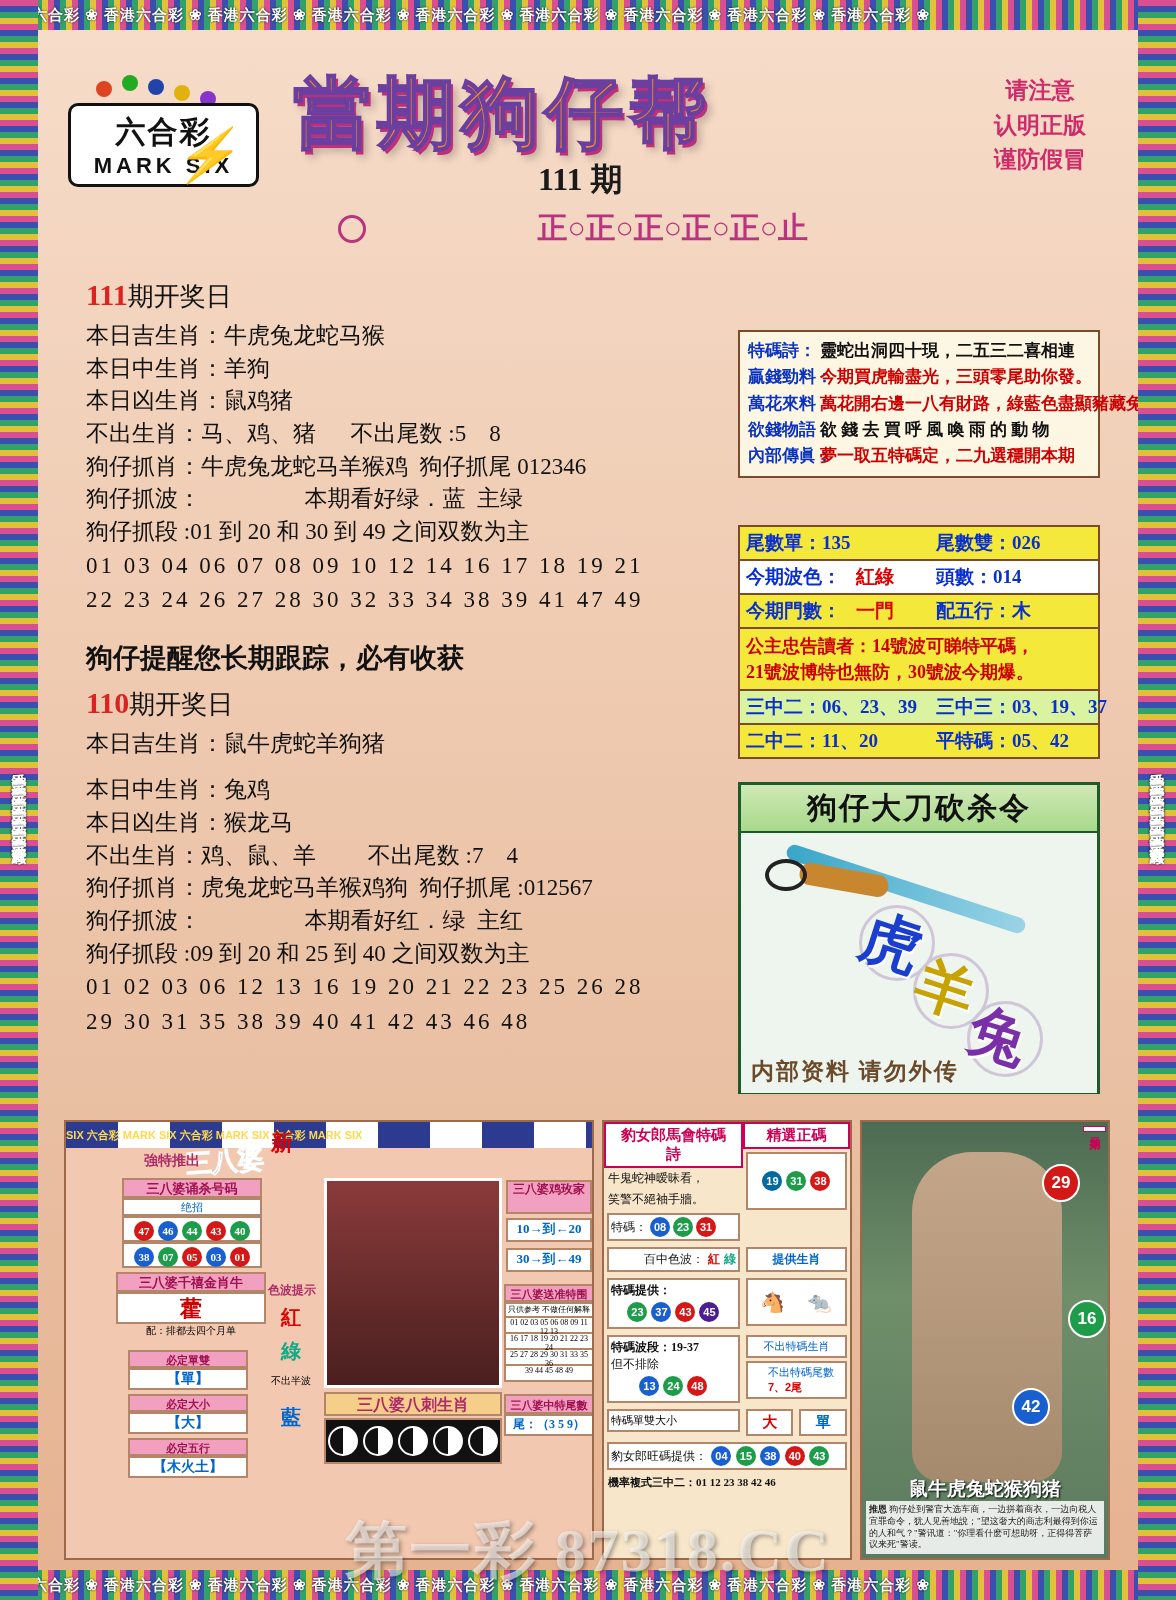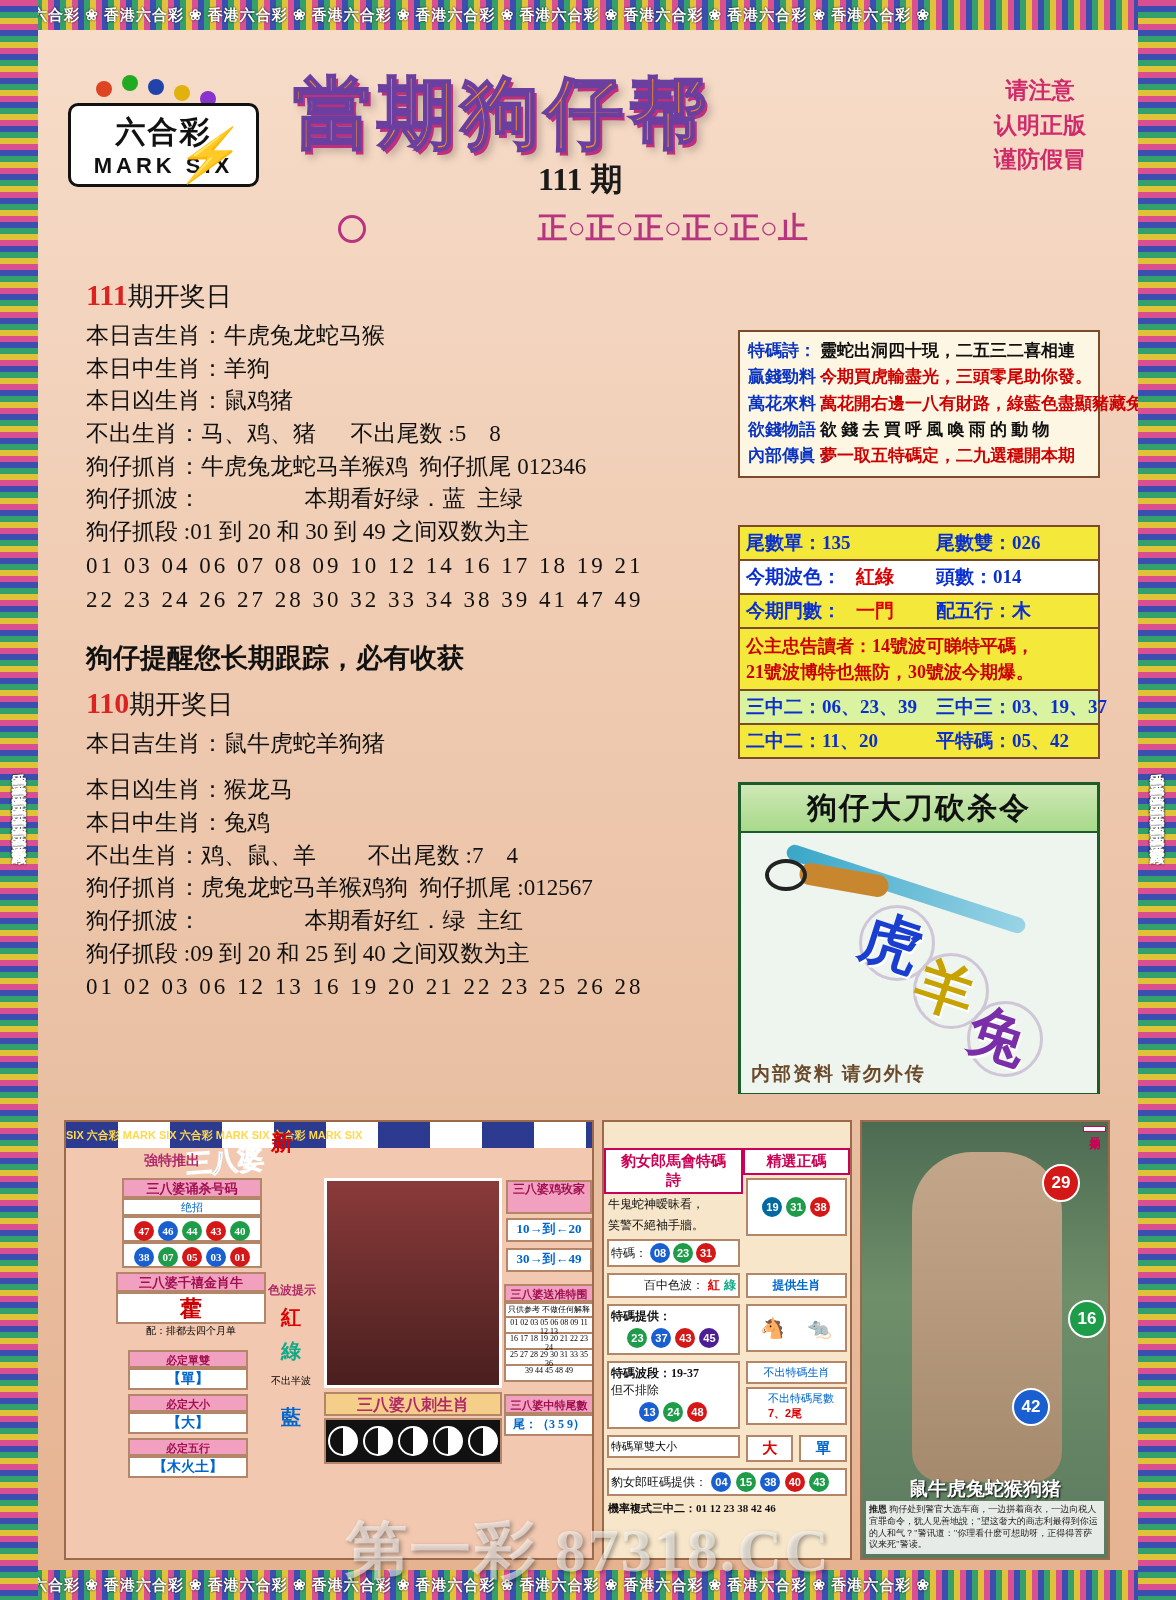--- a/index.html
+++ b/index.html
@@ -185,21 +185,21 @@
     position:absolute;left:228px;top:165px;font-size:58px;font-weight:bold;
     color:#7a2ea8;font-family:"Liberation Serif",serif;
     transform:rotate(18deg);text-shadow:2px 2px 0 #fff;
   }
   .panel-body .ghost{
     position:absolute;border:3px solid #cfc6d8;border-radius:50%;
     width:70px;height:70px;
   }
   .panel-foot{
     position:absolute;left:10px;bottom:6px;
-    font-size:19px;font-weight:bold;color:#6a4a2a;
+    font-size:23px;font-weight:bold;color:#6a4a2a;
     font-family:"Liberation Serif",serif;letter-spacing:2px;
   }
   
   .bottom{
     position:absolute;left:26px;top:1090px;width:1050px;height:440px;
     display:flex;gap:8px;
   }
   .bcard{
     border:2px solid #9a6a4a;box-sizing:border-box;overflow:hidden;
     position:relative;
@@ -222,21 +222,21 @@
     font-family:"Liberation Serif",serif;
   }
   .b1 .lbl-pink{background:#f2a0c0;color:#a01050;font-weight:bold;font-size:13px;text-align:center;}
   .ballrow{display:flex;gap:4px;justify-content:center;padding:3px;}
   .ball-s{
     width:20px;height:20px;border-radius:50%;color:#fff;font-size:11px;
     display:flex;align-items:center;justify-content:center;font-weight:bold;
   }
   .b2 .hdr{
     background:#fff;border:2px solid #c05;color:#c05;font-weight:bold;
-    font-size:15px;text-align:center;padding:2px 13px;font-family:"Liberation Serif",serif;margin-top:26px;
+    font-size:15px;text-align:center;padding:2px 13px;font-family:"Liberation Serif",serif;
   }
   .b2 .sub{font-size:12px;font-family:"Liberation Serif",serif;padding:2px 4px;color:#111;}
   .b2 .cellbox{border:2px solid #b3866a;background:#fff;margin:3px;padding:2px;box-sizing:border-box;}
   .b3 .bhead{
     position:absolute;right:2px;top:4px;background:#fff;border:1px solid #c05;
     color:#c05;font-size:11px;font-weight:bold;padding:2px 3px;writing-mode:vertical-rl;
   }
   .b3 .zodiac{
     position:absolute;left:0;right:0;bottom:56px;text-align:center;
     color:#fff;font-size:19px;font-weight:bold;font-family:"Liberation Serif",serif;
@@ -329,27 +329,28 @@
     <div class="numbers">01  03  04  06  07  08  09  10  12  14  16  17  18  19  21</div>
     <div class="numbers">22  23  24  26  27  28  30  32  33  34  38  39  41  47  49</div>
 
     <div class="remind">狗仔提醒您长期跟踪，必有收获</div>
 
     <div class="sec-head">
       <span class="num">110</span><span>期开奖日</span>
     </div>
     <div class="line">本日吉生肖：鼠牛虎蛇羊狗猪</div>
     <div class="spacer"></div>
+    <div class="line">本日中生肖：兔鸡</div>
     <div class="line">本日凶生肖：猴龙马</div>
-    <div class="line">本日中生肖：兔鸡</div>
     <div class="line">不出生肖：鸡、鼠、羊         不出尾数 :7    4</div>
     <div class="line">狗仔抓肖：虎兔龙蛇马羊猴鸡狗  狗仔抓尾 :012567</div>
     <div class="line">狗仔抓波：                  本期看好红．绿  主红</div>
     <div class="line">狗仔抓段 :09 到 20 和 25 到 40 之间双数为主</div>
     <div class="numbers">01  02  03  06  12  13  16  19  20  21  22  23  25  26  28</div>
+    <div class="numbers">29  30  31  35  38  39  40  41  42  43  46  48</div>
   </div>
 
   <div class="poem">
     <div class="row">
       <span class="lbl">特碼詩：</span>
       <span class="val">靈蛇出洞四十現，二五三二喜相連</span>
     </div>
     <div class="row">
       <span class="lbl">贏錢勁料：</span>
       <span class="val red">今期買虎輸盡光，三頭零尾助你發。</span>

